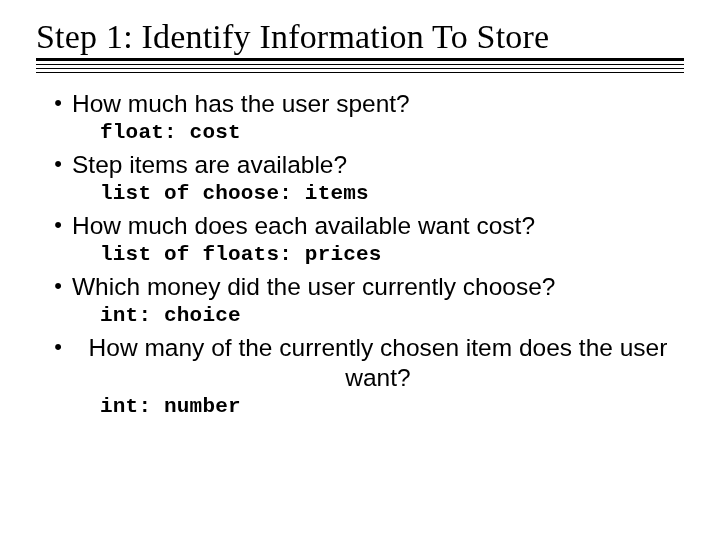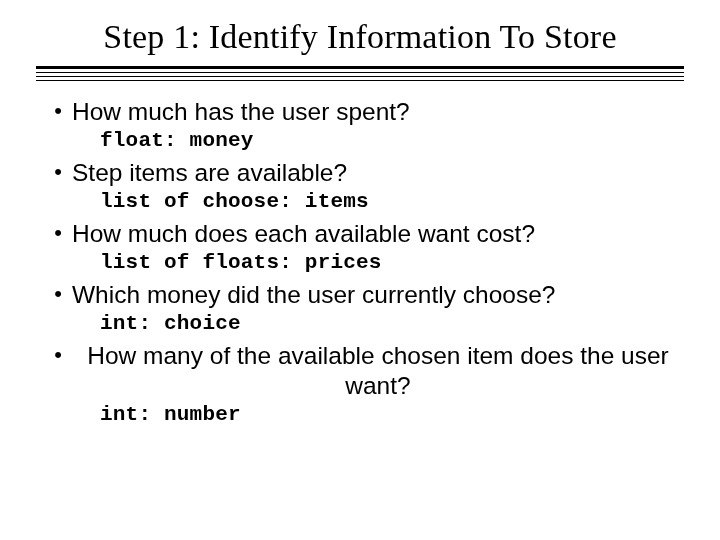--- a/index.html
+++ b/index.html
@@ -7,22 +7,22 @@
       width: 720px;
       height: 540px;
       background: #fff;
       font-family: Arial, Helvetica, sans-serif;
       color: #000;
       padding: 18px 36px 0 36px;
     }
     .title {
       font-family: "Times New Roman", Times, serif;
       font-size: 34px;
-      text-align: center;
-      margin-bottom: 10px;
+      text-align: left;
+      margin-bottom: 2px;
       letter-spacing: 0.2px;
     }
     .underline {
       border-top: 3px solid #000;
       margin-bottom: 3px;
     }
     .triple-line {
       height: 9px;
       display: flex;
       flex-direction: column;
@@ -72,21 +72,21 @@
   <div class="thin"></div>
   <div class="thin"></div>
 </div>
 
 <div class="content">
 
   <div class="bullet-row">
     <div class="bullet">•</div>
     <div class="bullet-text">How much has the user spent?</div>
   </div>
-  <div class="code-line">float: money</div>
+  <div class="code-line">float: cost</div>
 
   <div class="bullet-row">
     <div class="bullet">•</div>
     <div class="bullet-text">Step items are available?</div>
   </div>
   <div class="code-line">list of choose: items</div>
 
   <div class="bullet-row">
     <div class="bullet">•</div>
     <div class="bullet-text">How much does each available want cost?</div>
@@ -94,17 +94,17 @@
   <div class="code-line">list of floats: prices</div>
 
   <div class="bullet-row">
     <div class="bullet">•</div>
     <div class="bullet-text">Which money did the user currently choose?</div>
   </div>
   <div class="code-line">int: choice</div>
 
   <div class="bullet-row">
     <div class="bullet">•</div>
-    <div class="bullet-text">How many of the available chosen item does the user want?</div>
+    <div class="bullet-text">How many of the currently chosen item does the user want?</div>
   </div>
   <div class="code-line">int: number</div>
 
 </div>
 
 </body></html>

